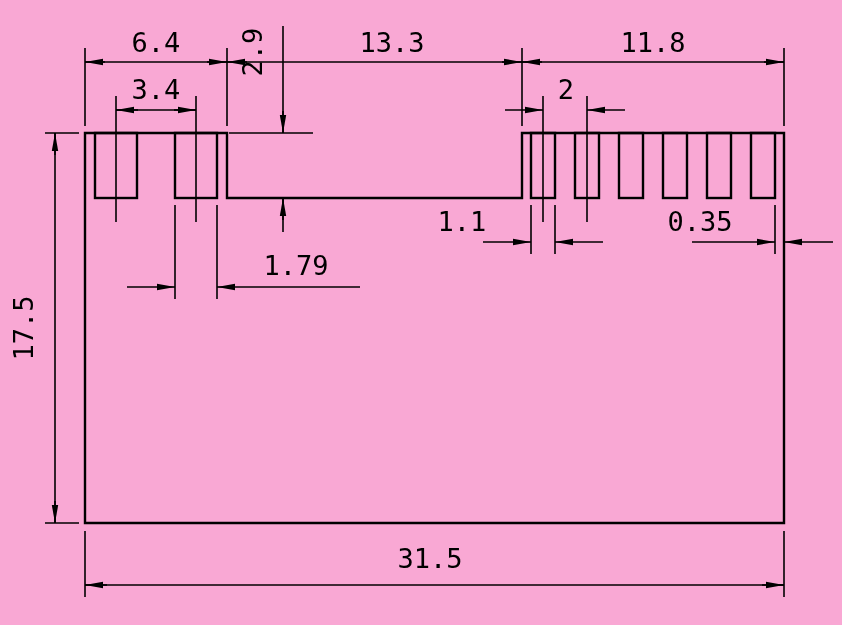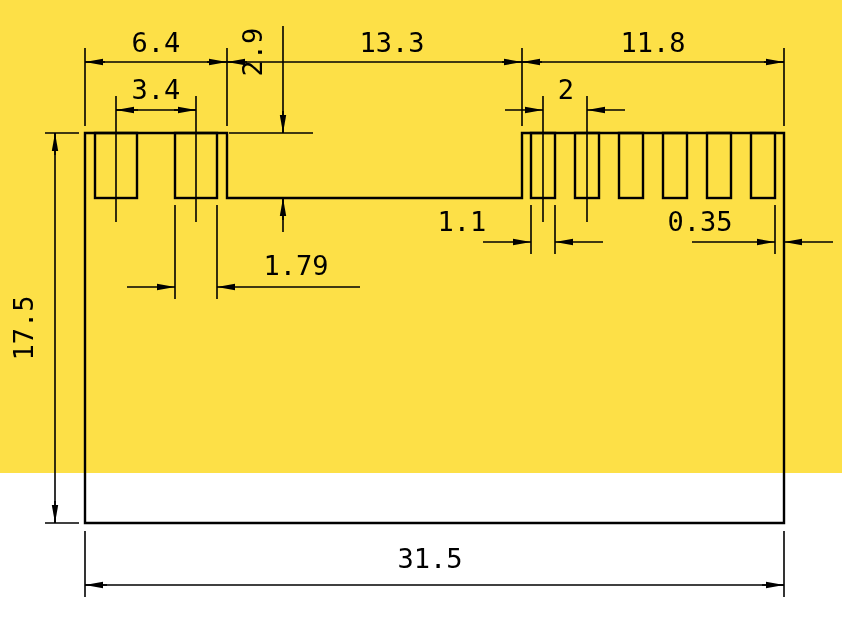--- a/index.html
+++ b/index.html
@@ -7,22 +7,22 @@
     padding: 0;
     background: #ffffff;
     width: 842px;
     height: 625px;
     overflow: hidden;
     font-family: "DejaVu Sans Mono", monospace;
   }
   .canvas {
     position: relative;
     width: 842px;
-    height: 473px;
-    background: #fde047;
+    height: 625px;
+    background: #f9a8d4;
   }
   svg text {
     font-family: "DejaVu Sans Mono", monospace;
     font-size: 27px;
     fill: #000000;
   }
   .part { stroke: #000000; stroke-width: 2.4; fill: none; }
   .dim  { stroke: #000000; stroke-width: 1.6; fill: none; }
 </style>
 </head>

